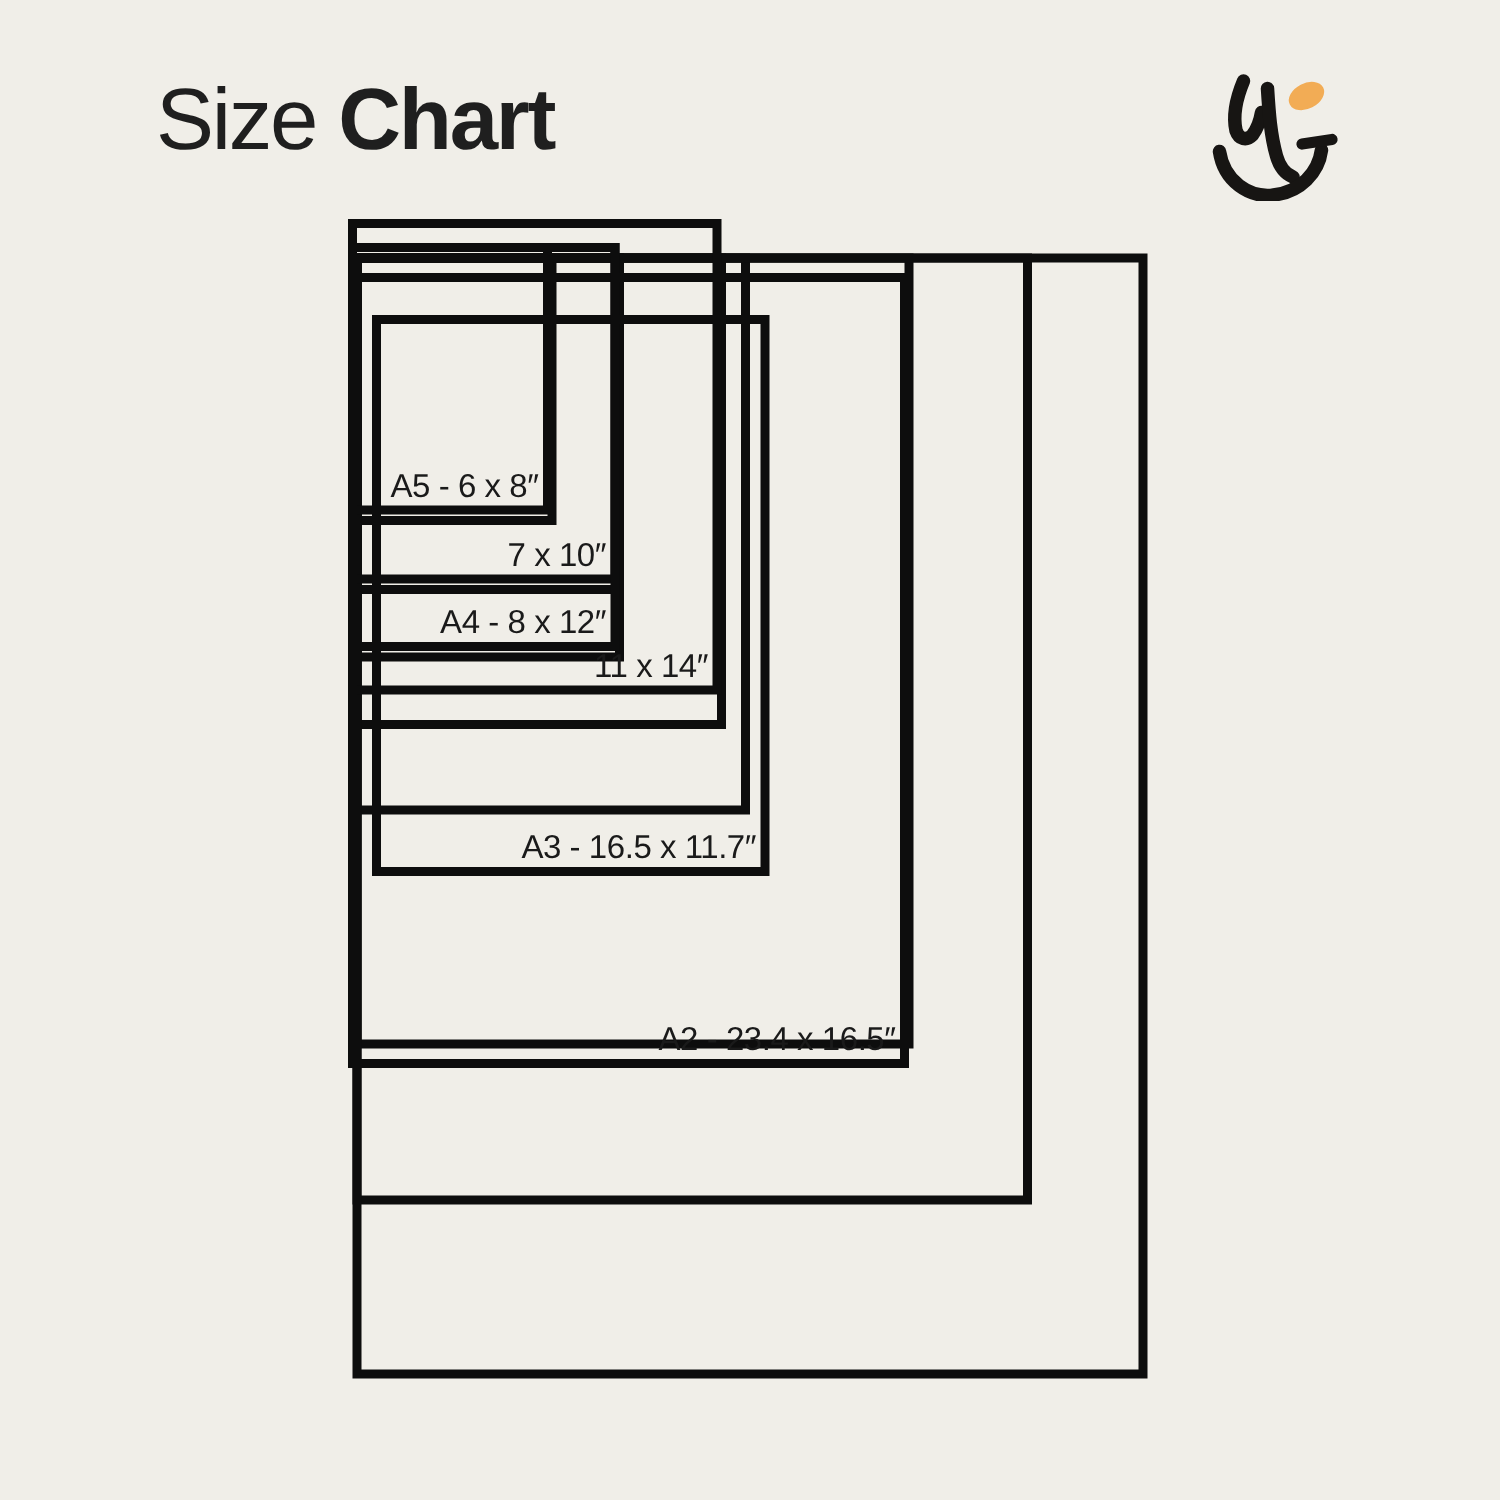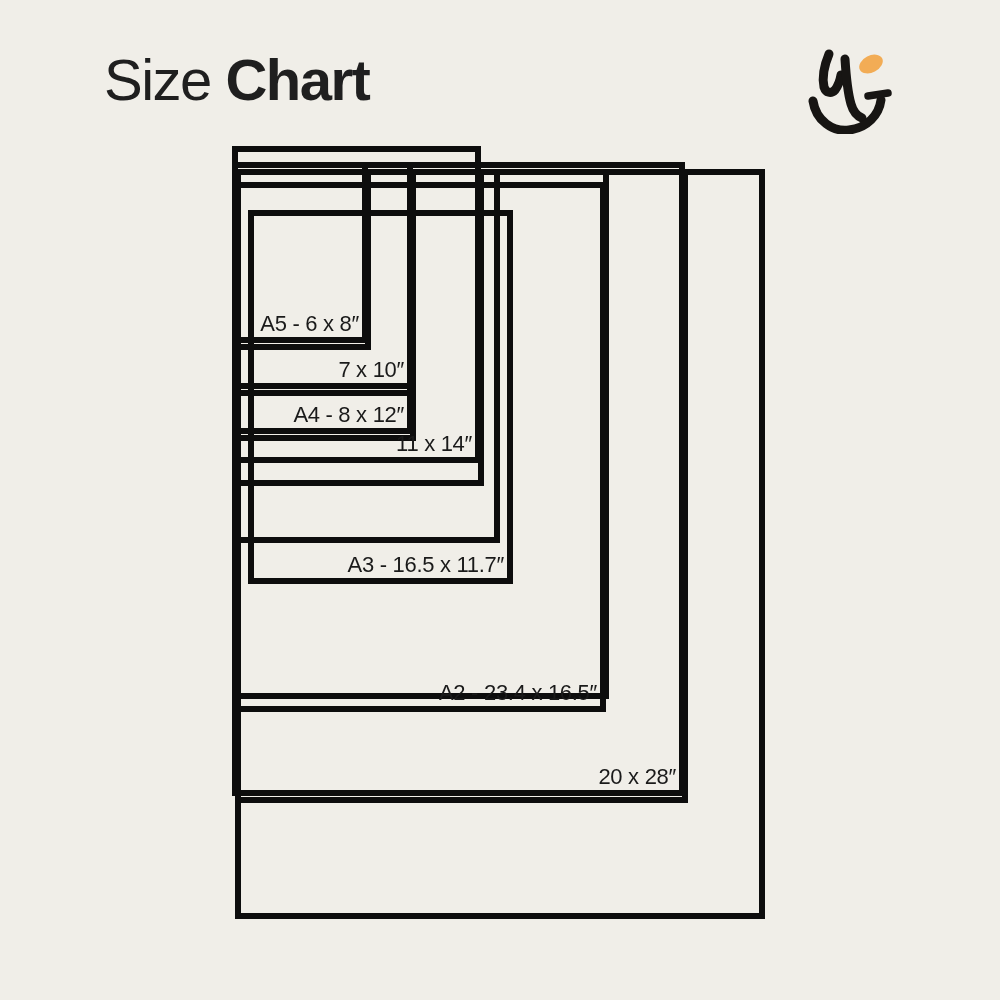--- a/index.html
+++ b/index.html
@@ -95,19 +95,16 @@
       </div>
       <div class="size-rect ghost" style="left: 235px; top: 169px; width: 265px; height: 374px;"></div>
       <div class="size-rect" style="left: 248px; top: 162px; width: 265px; height: 374px; margin-top: 48px;">
         <span class="size-label">A3 - 16.5 x 11.7″</span>
       </div>
       <div class="size-rect ghost" style="left: 235px; top: 169px; width: 374px; height: 530px;"></div>
       <div class="size-rect" style="left: 232px; top: 162px; width: 374px; height: 530px; margin-top: 20px;">
         <span class="size-label">A2 - 23.4 x 16.5″</span>
       </div>
       <div class="size-rect ghost" style="left: 235px; top: 169px; width: 453px; height: 634px;"></div>
-      <div class="size-rect" style="left: 232px; top: 162px; width: 453px; height: 634px;">
-        <span class="size-label">20 x 28″</span>
-      </div>
       <div class="size-rect ghost" style="left: 235px; top: 169px; width: 530px; height: 750px;"></div>
     </div>
 
 </div>
 
 </body></html>

